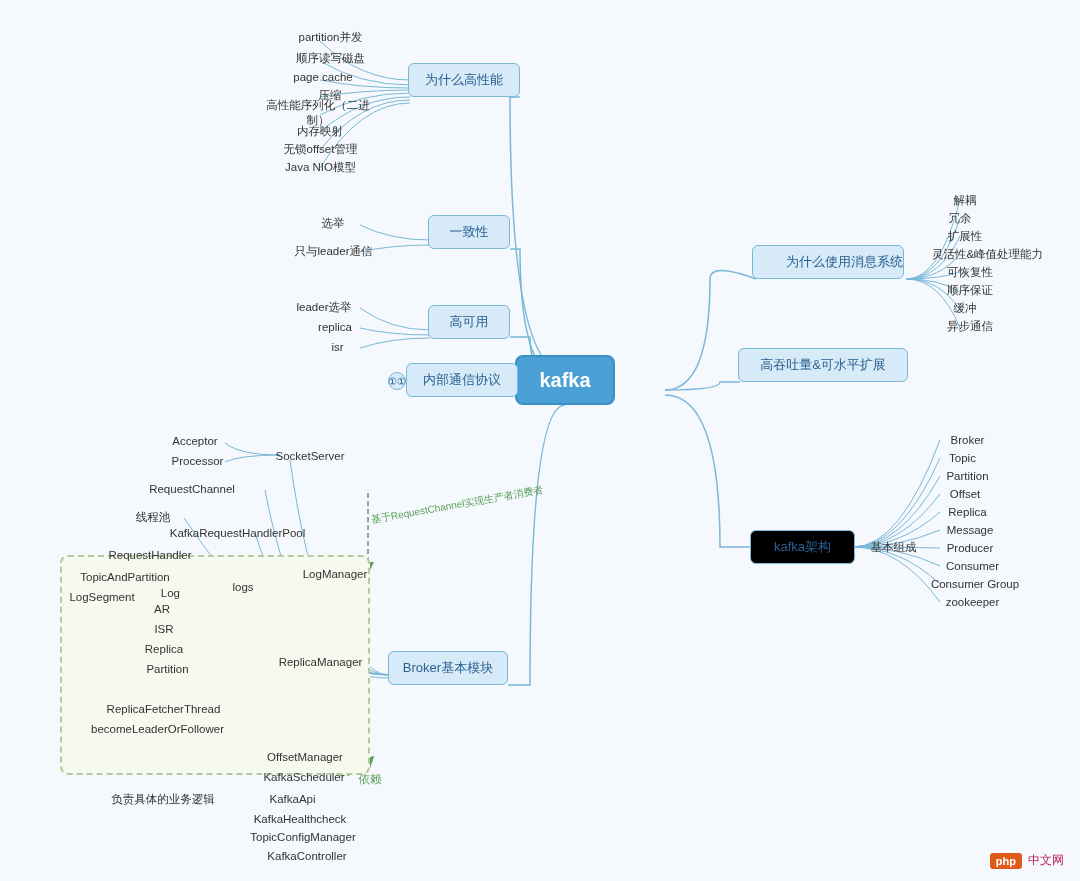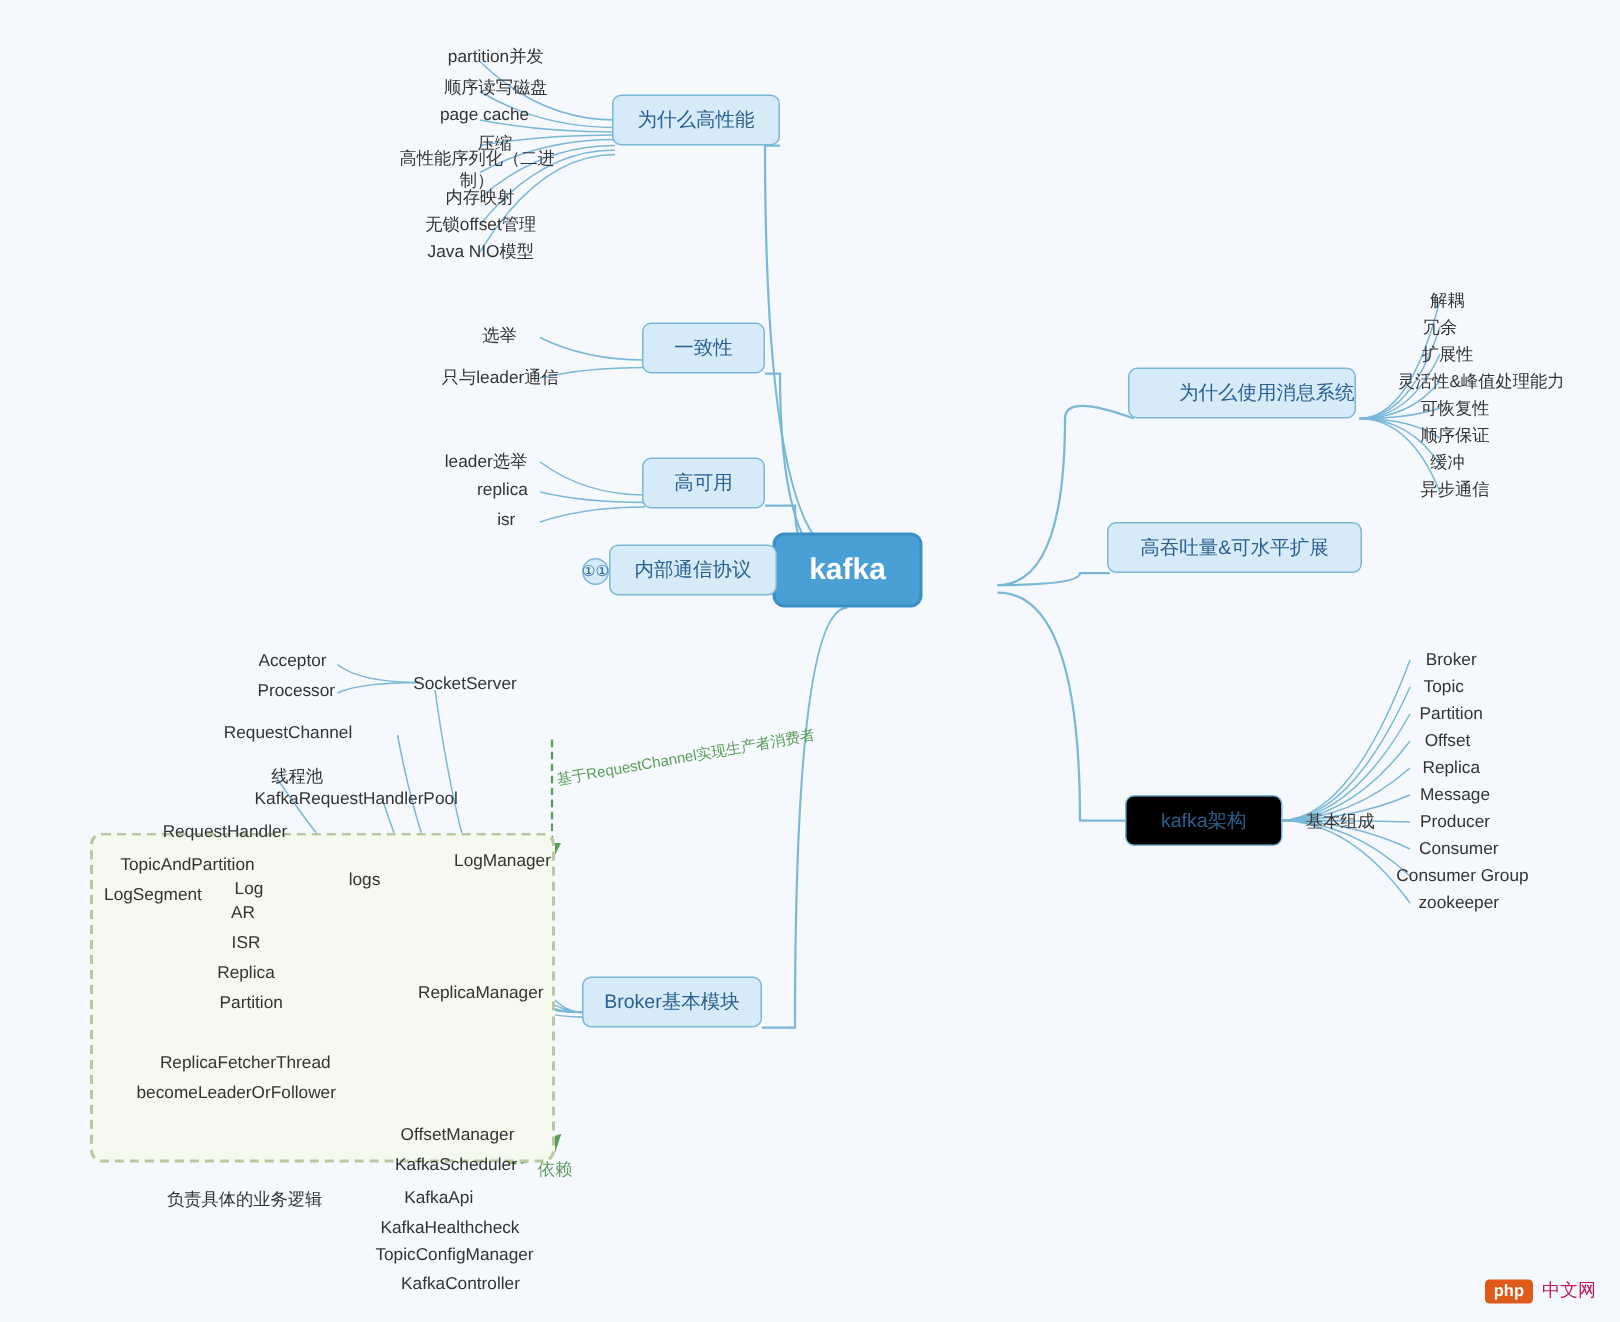--- a/index.html
+++ b/index.html
@@ -337,21 +337,21 @@
   </div>
 <div class="node-box node-l2" style="left:165px; top:432px; width:60px; height:18px;">
     <span>Acceptor</span>
   </div>
 <div class="node-box node-l2" style="left:165px; top:452px; width:65px; height:18px;">
     <span>Processor</span>
   </div>
 <div class="node-box node-l2" style="left:148px; top:480px; width:88px; height:18px;">
     <span>RequestChannel</span>
   </div>
-<div class="node-box node-l2" style="left:128px; top:508px; width:50px; height:18px;margin-left:45px;">
+<div class="node-box node-l2" style="left:128px; top:508px; width:50px; height:18px;">
     <span>线程池</span>
   </div>
 <div class="node-box node-l2" style="left:155px; top:524px; width:165px; height:18px;">
     <span>KafkaRequestHandlerPool</span>
   </div>
 <div class="node-box node-l2" style="left:105px; top:546px; width:90px; height:18px;">
     <span>RequestHandler</span>
   </div>
 
 <div class="node-box node-l2" style="left:295px; top:565px; width:80px; height:18px;">
@@ -359,21 +359,21 @@
   </div>
 <div class="node-box node-l2" style="left:75px; top:568px; width:100px; height:18px;">
     <span>TopicAndPartition</span>
   </div>
 <div class="node-box node-l2" style="left:228px; top:578px; width:30px; height:18px;">
     <span>logs</span>
   </div>
 <div class="node-box node-l2" style="left:68px; top:588px; width:68px; height:18px;">
     <span>LogSegment</span>
   </div>
-<div class="node-box node-l2" style="left:152px; top:584px; width:28px; height:18px;">
+<div class="node-box node-l2" style="left:152px; top:584px; width:28px; height:18px;justify-content:flex-end;">
     <span>Log</span>
   </div>
 
 <div class="node-box node-l2" style="left:268px; top:653px; width:105px; height:18px;">
     <span>ReplicaManager</span>
   </div>
 <div class="node-box node-l2" style="left:150px; top:600px; width:24px; height:18px;">
     <span>AR</span>
   </div>
 <div class="node-box node-l2" style="left:150px; top:620px; width:28px; height:18px;">

